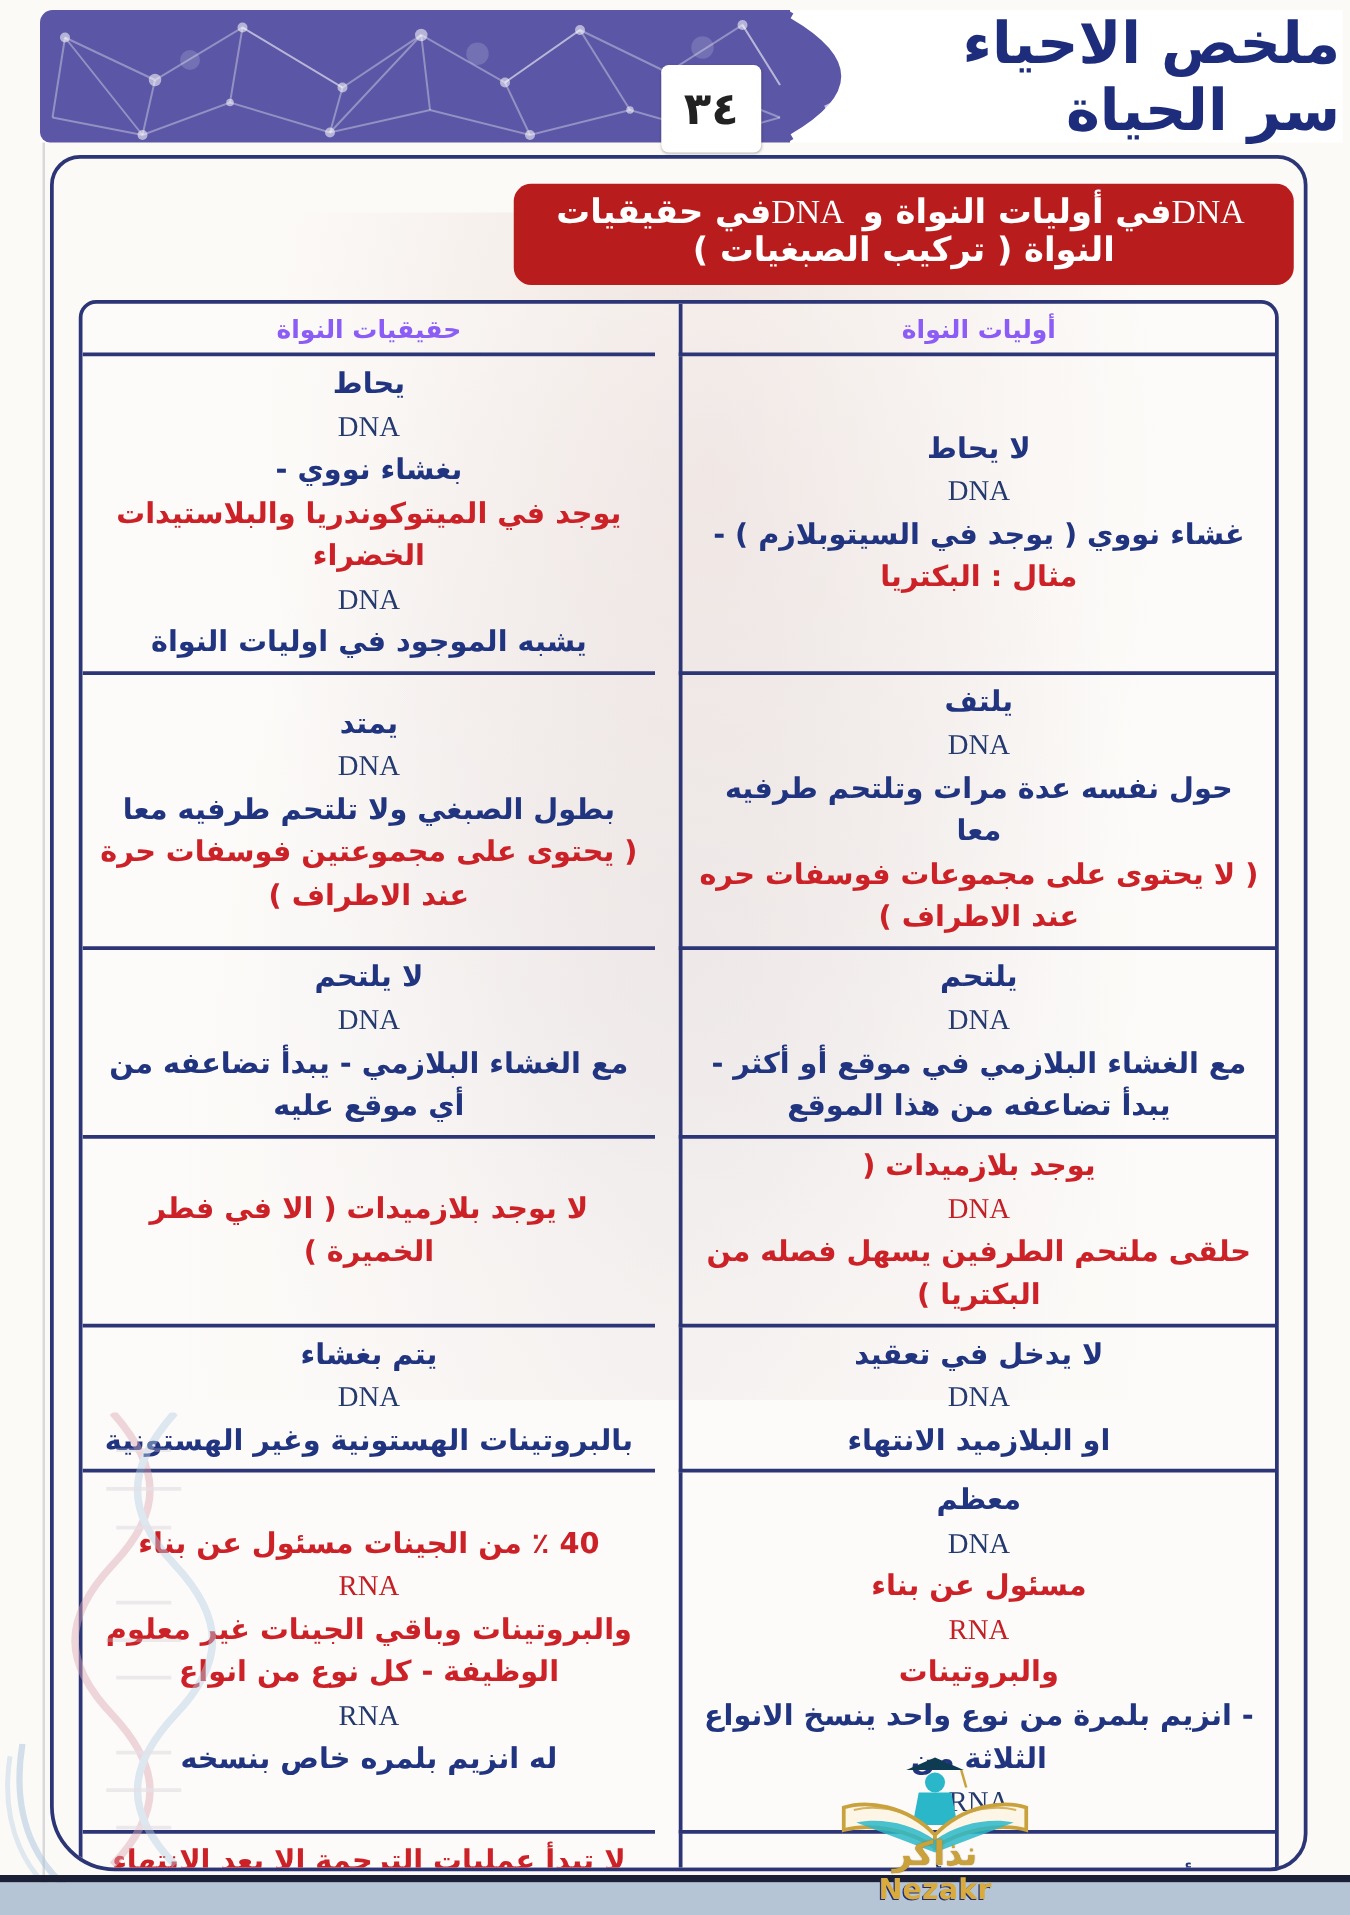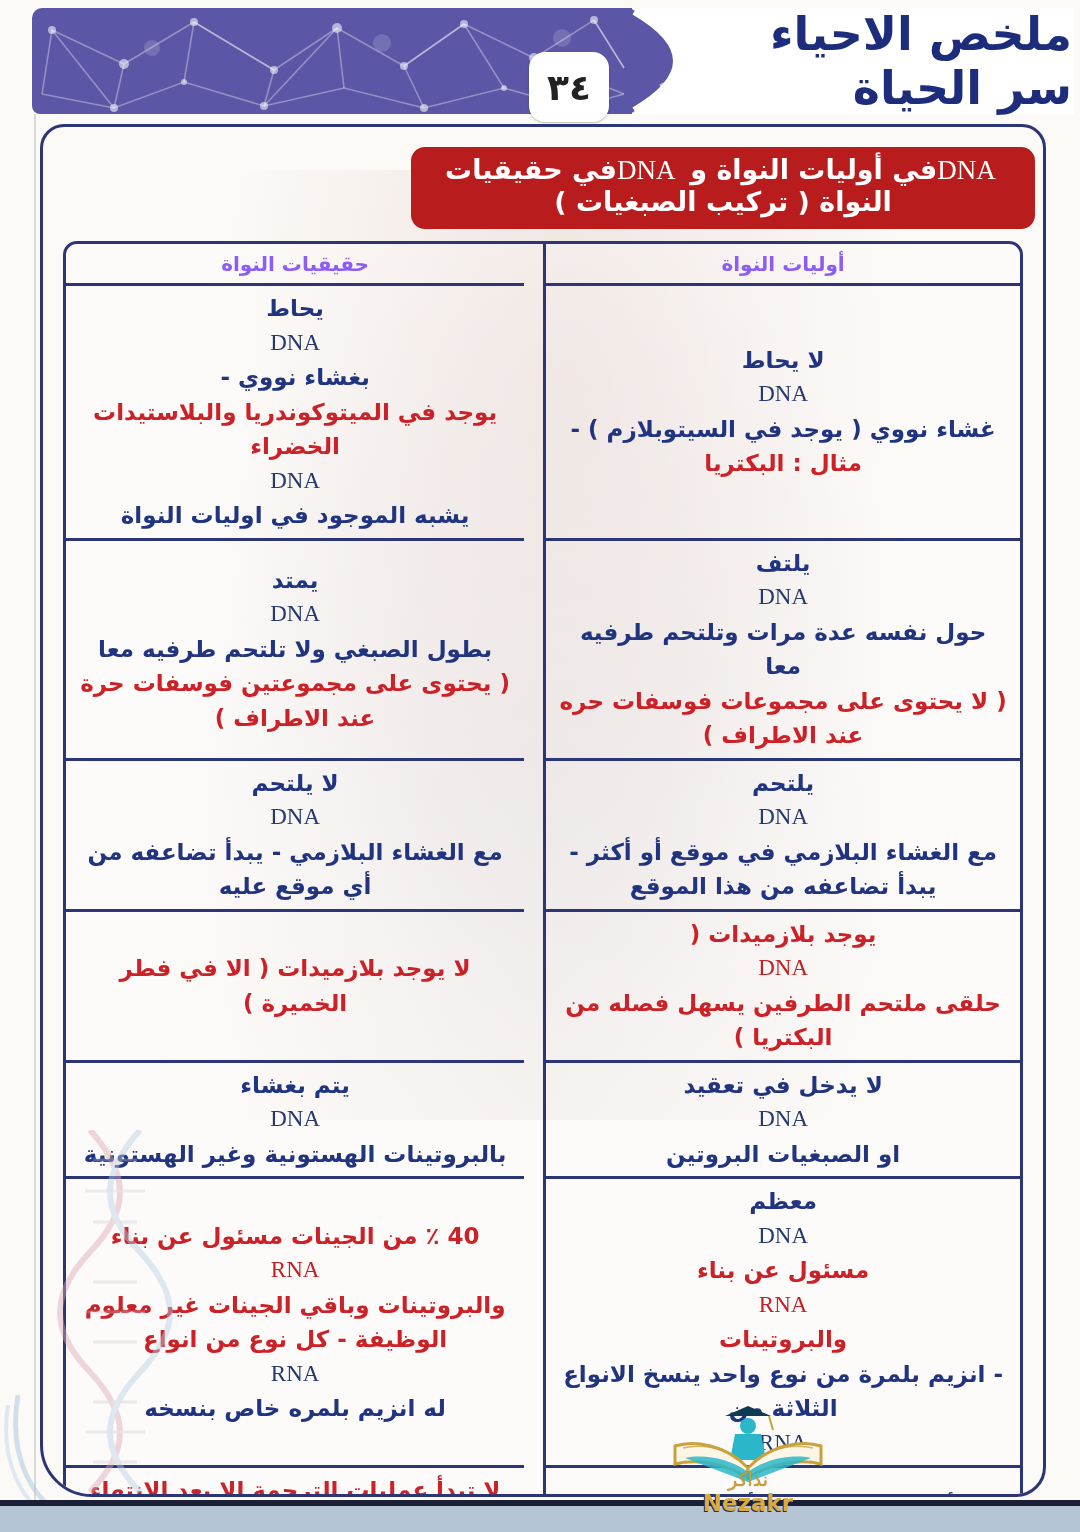--- a/index.html
+++ b/index.html
@@ -15,21 +15,21 @@
 
   
   .banner{position:absolute;left:8px;top:8px;right:6px;height:106px;background:#ffffff;margin-left:24px;}
   .banner-purple{position:absolute;left:0;top:0;width:600px;height:106px;background:#5b57a6;
                  border-radius:10px 0 0 8px;overflow:hidden;}
   .crescent{position:absolute;left:598px;top:0;width:120px;height:106px;}
   .banner-title{position:absolute;left:660px;right:2px;top:0;height:106px;display:flex;
                 align-items:center;justify-content:center;color:#1d2d7b;font-size:46px;
                 font-weight:800;letter-spacing:-1px;}
   .page-num{position:absolute;left:497px;top:44px;width:80px;height:70px;background:#fff;
-            border-radius:16px;display:flex;align-items:center;justify-content:center;
+            border-radius:6px;display:flex;align-items:center;justify-content:center;
             font-size:36px;color:#222;font-weight:700;box-shadow:0 1px 2px rgba(0,0,0,.25);z-index:3;}
 
   
   .frame{position:absolute;left:40px;top:124px;width:1006px;height:1373px;box-sizing:border-box;
          border:3px solid #2c3576;border-radius:24px 24px 30px 52px;padding:0 20px;overflow:hidden;}
 
   .title-pill{width:624px;margin:20px -12px 12px auto;background:#b91c1c;border-radius:14px;
               color:#fff;text-align:center;font-size:27px;font-weight:700;padding:7px 8px 12px;
               box-sizing:border-box;}
 
@@ -52,21 +52,21 @@
   .seg-lb{color:#243a6e;font-family:"Liberation Serif",serif;font-weight:400;direction:ltr;unicode-bidi:isolate;}
   .seg-lr{color:#c32026;font-family:"Liberation Serif",serif;font-weight:400;direction:ltr;unicode-bidi:isolate;}
   .seg-lw{color:#ffffff;font-family:"Liberation Serif",serif;font-weight:400;direction:ltr;unicode-bidi:isolate;}
 
   
   .bottom-line{position:absolute;left:0;right:0;top:1500px;height:6px;background:#1b2036;}
   .bottom-strip{position:absolute;left:0;right:0;top:1506px;bottom:0;background:#b6c5d5;}
 
   
   .wm{position:absolute;left:648px;top:1402px;width:200px;text-align:center;z-index:6;}
-  .wm-ar{color:#caa23d;font-size:19px;font-weight:400;margin-top:-34px;text-shadow:0 0 1px #8a6b1d;}
+  .wm-ar{color:#caa23d;font-size:27px;font-weight:700;margin-top:-34px;text-shadow:0 0 1px #8a6b1d;}
   .wm-en{color:#d9ab3c;font-size:23px;font-weight:700;
          text-shadow:-1px 1px 0 #1d2d7b;}
   .deco{position:absolute;pointer-events:none;}
 </style>
 </head>
 <body>
 
 <div class="page">
 
   <div class="bg-face deco"></div>
@@ -166,21 +166,21 @@
           <span class="seg-lr">DNA</span>
           <span class="seg-r"> حلقى ملتحم الطرفين يسهل فصله من البكتريا )</span>
         </div>
       <div class="cell r4">
           <span class="seg-r">لا يوجد بلازميدات ( الا في فطر الخميرة )</span>
         </div>
 
       <div class="cell c1 r5">
           <span class="seg-b">لا يدخل في تعقيد </span>
           <span class="seg-lb">DNA</span>
-          <span class="seg-b"> او الصبغيات البروتين</span>
+          <span class="seg-b"> او البلازميد الانتهاء</span>
         </div>
       <div class="cell r5">
           <span class="seg-b">يتم بغشاء </span>
           <span class="seg-lb">DNA</span>
           <span class="seg-b"> بالبروتينات الهستونية وغير الهستونية</span>
         </div>
 
       <div class="cell c1 r6">
           <span class="seg-b">معظم </span>
           <span class="seg-lb">DNA</span>

